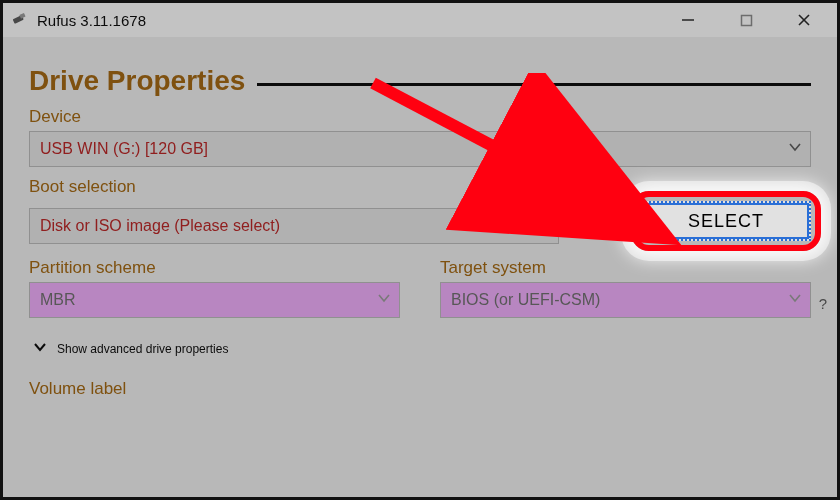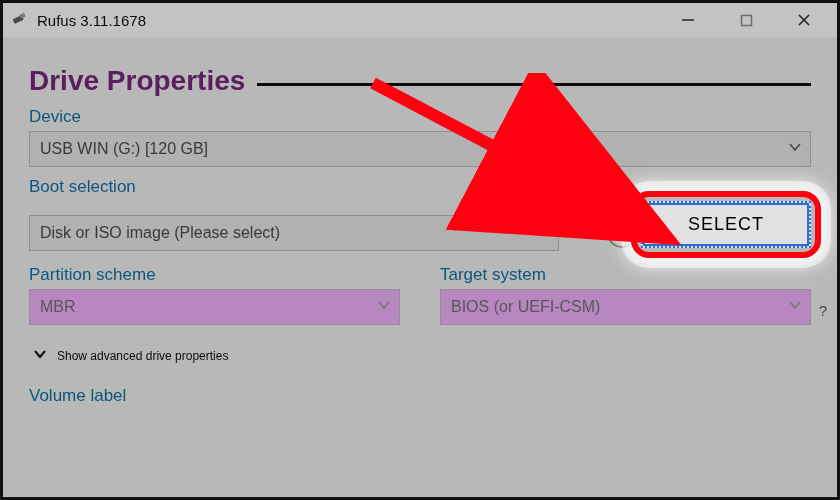--- a/index.html
+++ b/index.html
@@ -58,43 +58,43 @@
   }
   .section-head {
     display: flex;
     align-items: center;
     gap: 12px;
     margin: 14px 0 8px 0;
   }
   .section-head h2 {
     font-size: 28px;
     font-weight: 700;
-    color: #701a75;
+    color: #a16207;
   }
   .section-head .rule {
     flex: 1;
     height: 3px;
     background: #000;
     margin-top: 6px;
   }
   .field-label {
     font-size: 17px;
-    color: #0369a1;
+    color: #a16207;
     margin: 10px 0 4px 0;
   }
   .combo {
     height: 36px;
     width: 100%;
     background: #e7e7e7;
     border: 1px solid #b9b9b9;
     display: flex;
     align-items: center;
     padding: 0 10px;
     font-size: 16px;
-    color: #404040;
+    color: #b91c1c;
     position: relative;
   }
   .combo.disabled { color: #6a6a6a; background:#f0abfc; }
   .combo .chev {
     position: absolute;
     right: 8px;
     top: 50%;
     transform: translateY(-50%);
   }
   .row-bootsel {
@@ -124,21 +124,21 @@
     margin-bottom: 3px;
   }
   .verify-circle svg { stroke:#7b7b7b; }
   .select-wrap {
     position: relative;
     z-index: 100;  
     margin-bottom: 3px;
   }
   .select-btn {
     width: 170px;
-    height: 47px;
+    height: 40px;
     background: #e1e1e1;
     border: 2px dotted #2a6fd6;
     outline: 2px solid #2a6fd6;
     outline-offset: -4px;
     display:flex; align-items:center; justify-content:center;
     font-size: 18px;
     letter-spacing: 1px;
     color:#000;
     position: relative;
   }

